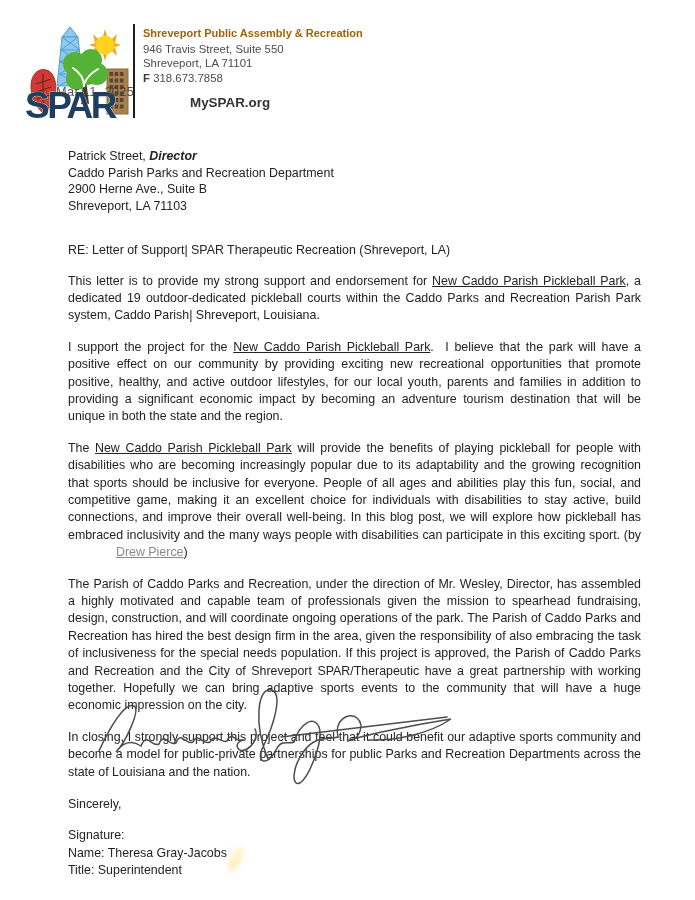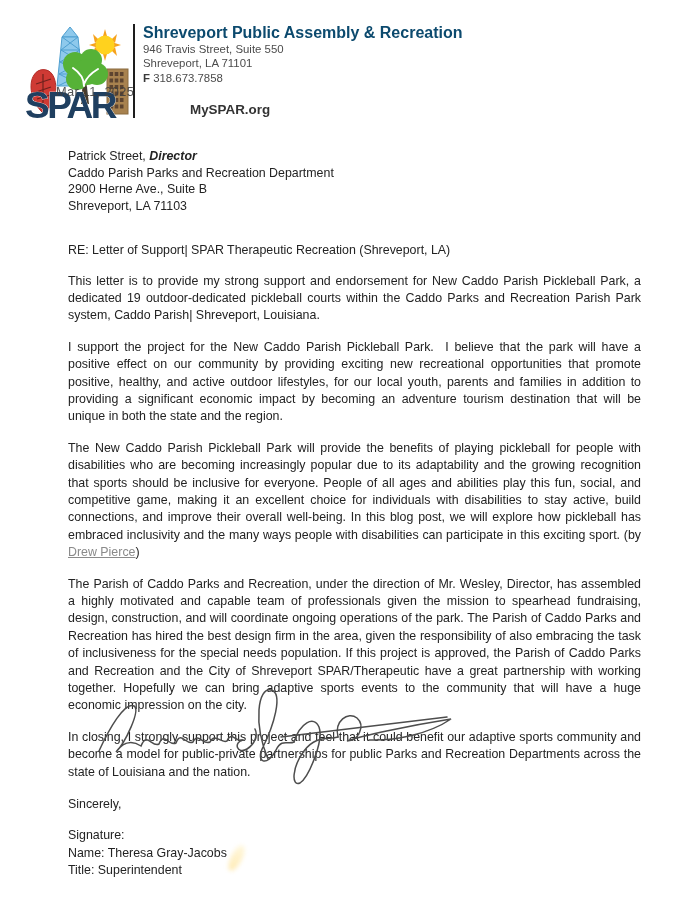--- a/index.html
+++ b/index.html
@@ -8,38 +8,38 @@
   .page {
     position:relative; width:695px; height:900px; margin:0 auto;
     background:#ffffff; overflow:hidden; color:#262626;
   }
 
   
   .letterhead { position:absolute; top:24px; left:25px; display:flex; align-items:stretch; }
   .logo { display:block; width:105px; height:97px; flex:0 0 auto; }
   .lh-divider { width:2px; background:#1d1d1d; margin-left:3px; height:94px; align-self:flex-start; }
   .contact { padding-left:8px; padding-top:2px; font-size:11.4px; line-height:14.6px; color:#4c4c4c; }
-  .contact .org-name { font-weight:bold; font-size:16px; color:#0c4a6e; margin-bottom:1px; }
+  .contact .org-name { font-weight:bold; font-size:11px; color:#a16207; margin-bottom:1px; }
   .contact b { color:#3a3a3a; }
-  .contact .website { font-weight:bold; font-size:13.4px; color:#333333; margin-top:18px;padding-left:47px; }
+  .contact .website { font-weight:bold; font-size:13.4px; color:#333333; margin-top:11px;padding-left:47px; }
 
   .stamp {
     position:absolute; top:84px; left:56px; font-size:12.8px; color:#3f3f3f;
     letter-spacing:.3px; opacity:.88; z-index:5; white-space:nowrap;
   }
 
   
   .letter { position:absolute; top:148px; left:68px; width:573px; font-size:12.4px; color:#232323; }
   .recipient div { line-height:16.5px; }
   .recipient .r-title { font-weight:bold; font-style:italic; }
   .subject { margin-top:28px; line-height:16.5px; }
   .salutation { margin-top:17px; line-height:16.5px; }
   .para { margin-top:14px; line-height:17.4px; text-align:justify; }
-  .u { }
-  .author-link { color:#8a8a8a; text-decoration:underline; }
+  .u { text-decoration:underline; }
+  .author-link { color:#8a8a8a; text-decoration:underline;margin-left:48px; }
   .sincerely { margin-top:15px; line-height:17px; }
   .sig-block { margin-top:14px; }
   .sig-block div { line-height:17.6px; }
 
   
   .signature { position:absolute; top:685px; left:95px; width:370px; height:108px; z-index:4; pointer-events:none; }
 
   
   .smudge {
     position:absolute; top:844px; left:231px; width:11px; height:28px;

